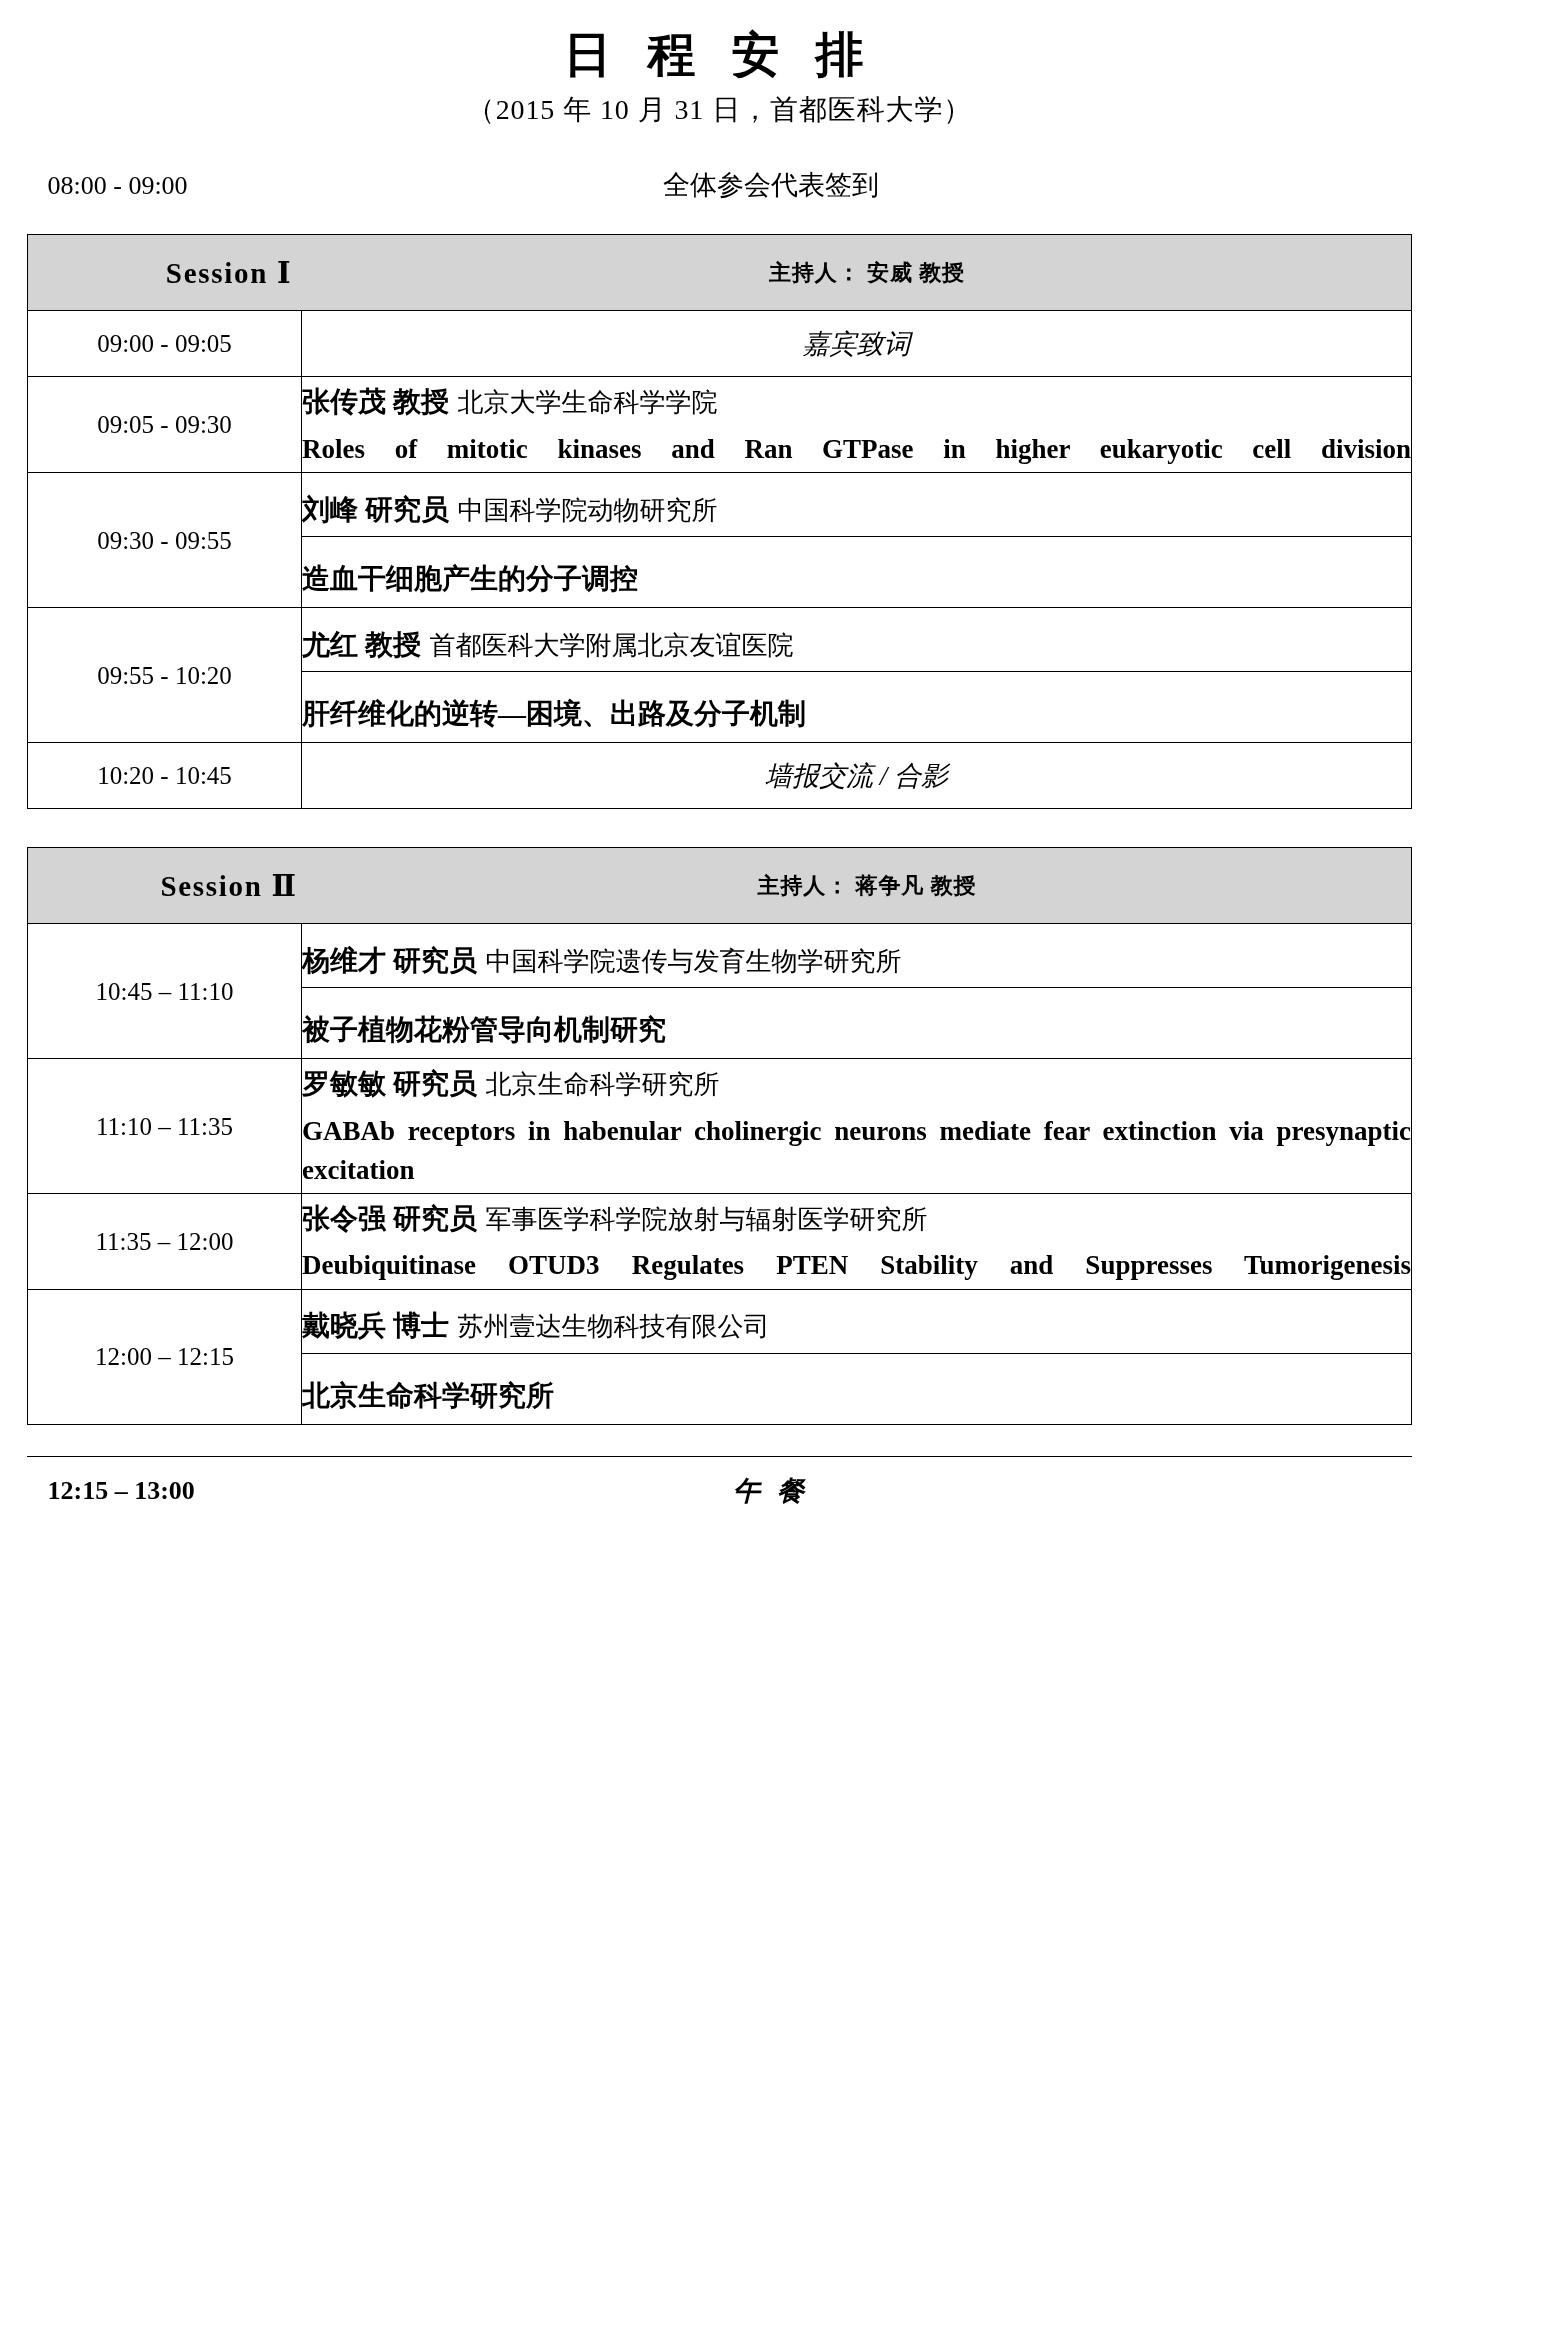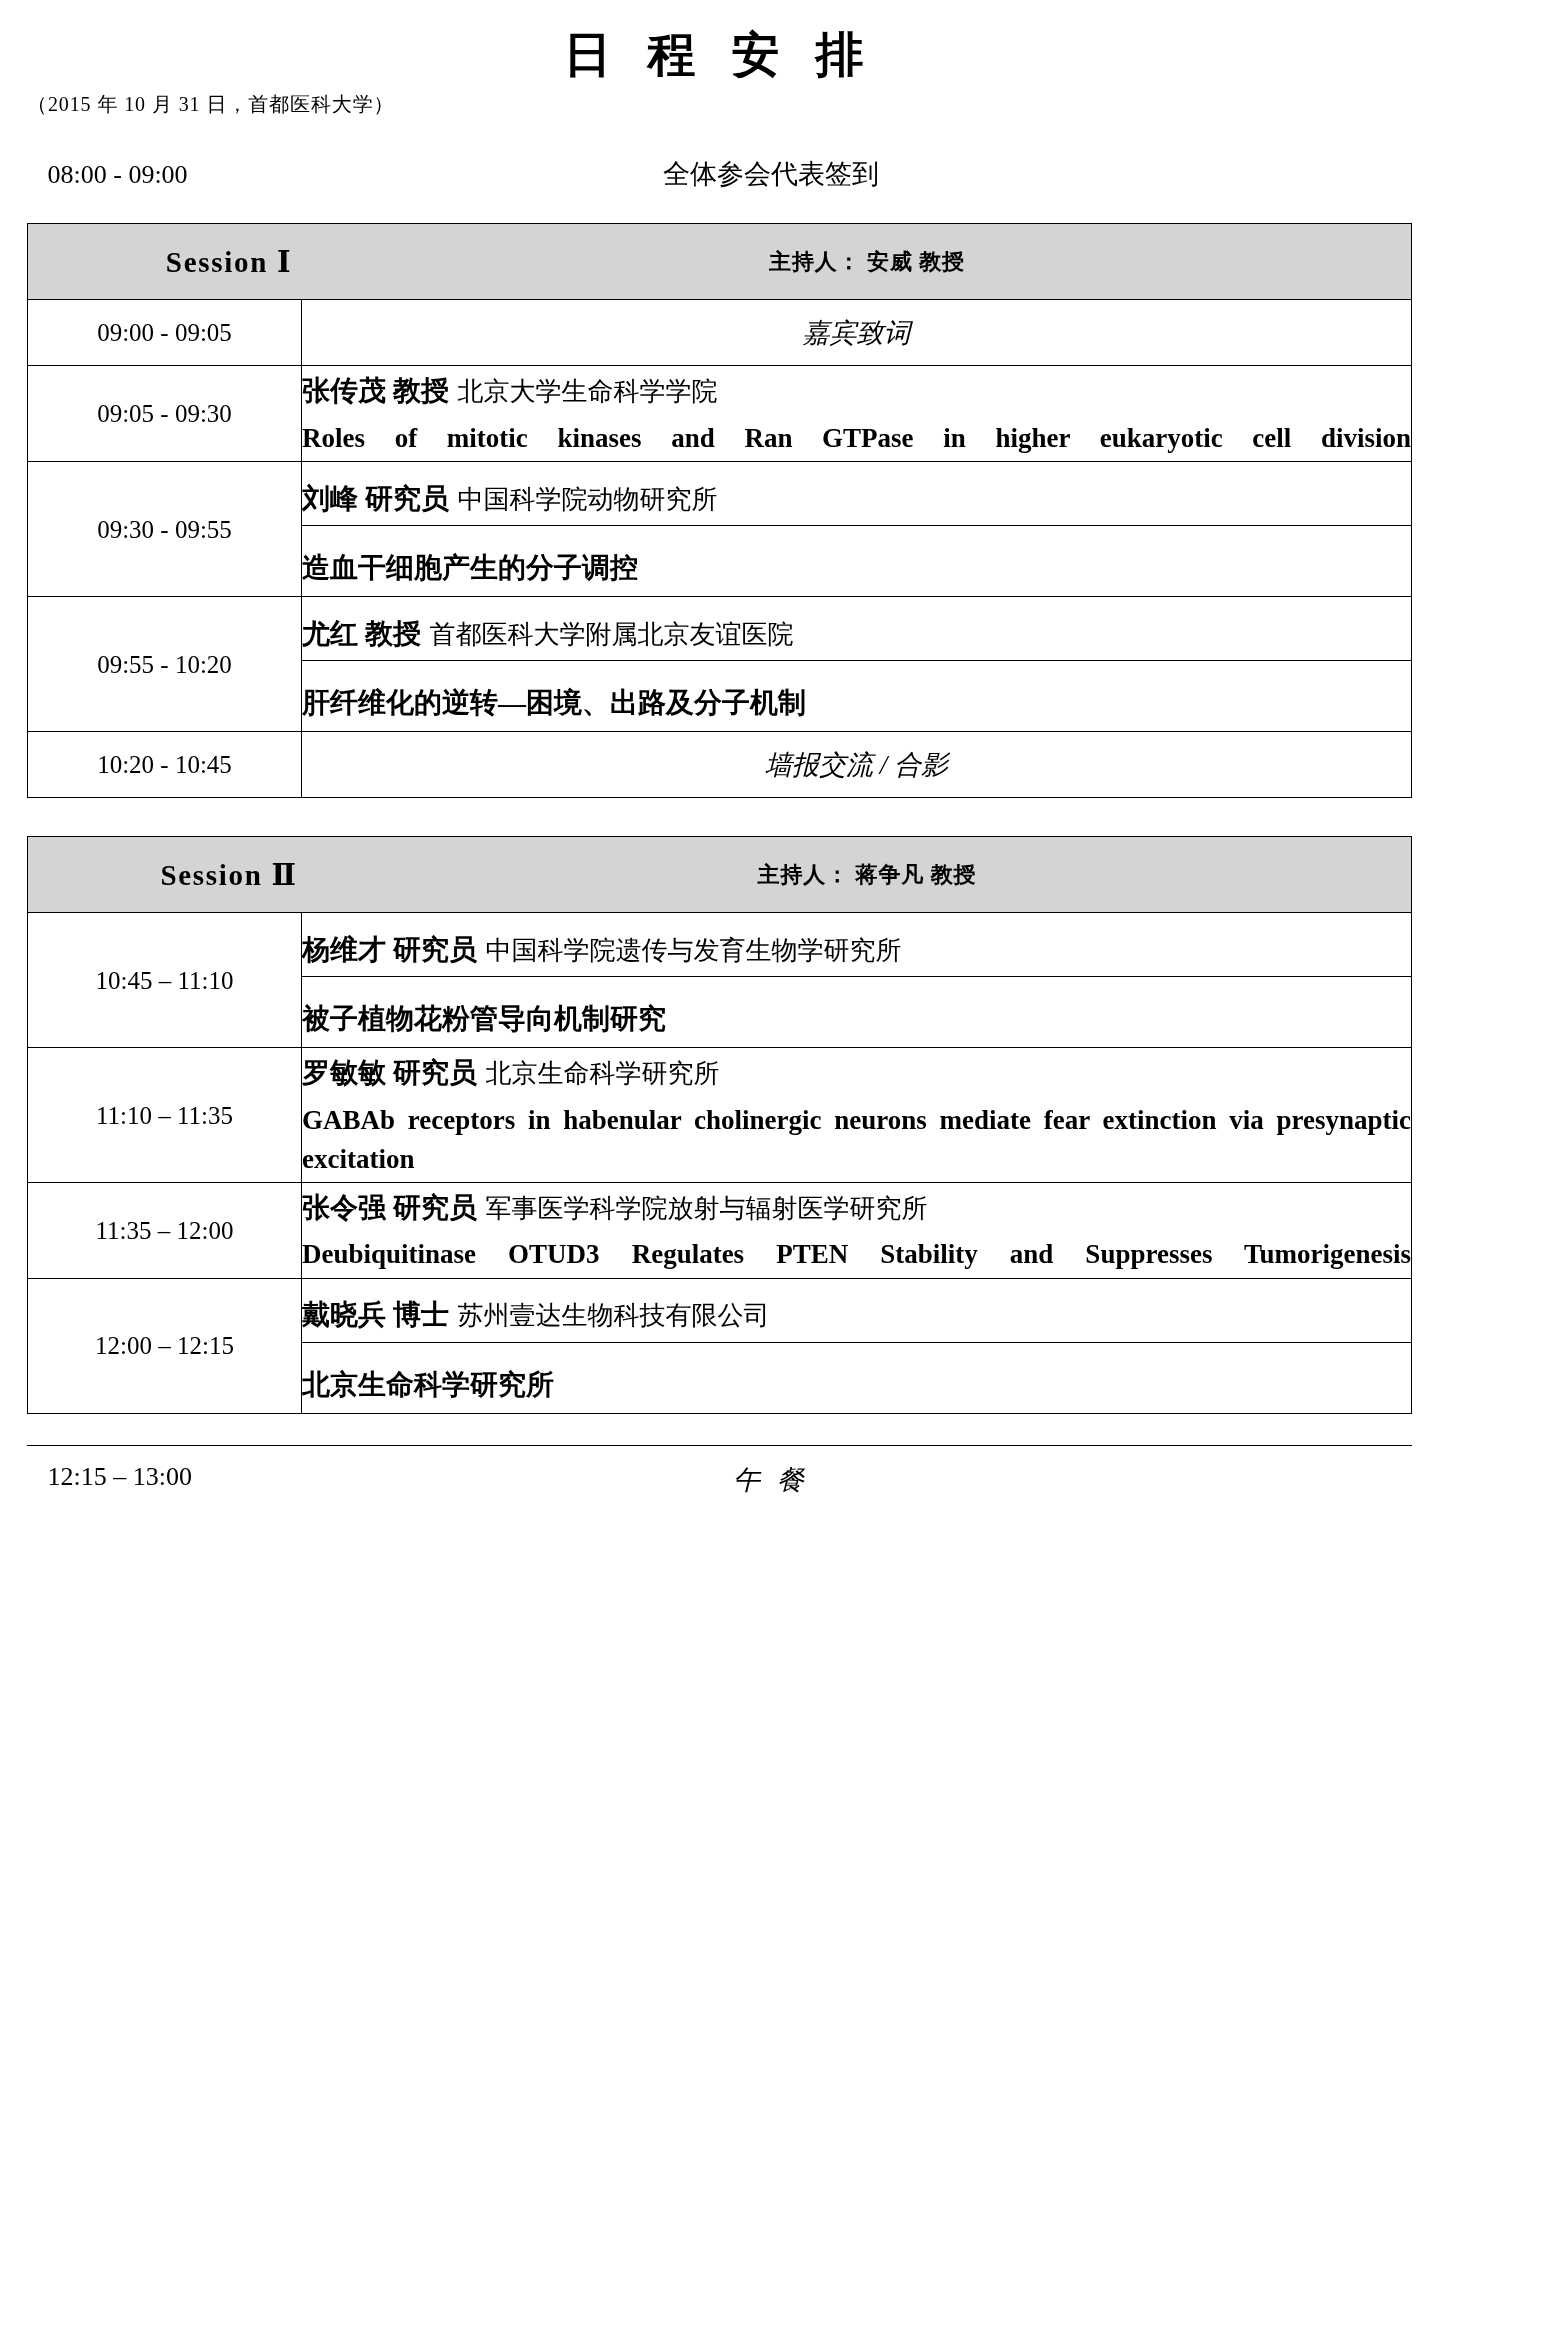--- a/index.html
+++ b/index.html
@@ -20,22 +20,22 @@
   }
   .doc-title {
     text-align: center;
     font-size: 48px;
     font-weight: bold;
     letter-spacing: 12px;
     margin: 8.6px 0 5.1px 0;
     line-height: 1.3;
   }
   .doc-subtitle {
-    text-align: left;
-    font-size: 20px;
+    text-align: center;
+    font-size: 28px;
     margin: 0 0 38px 0;
     letter-spacing: 0.9px;
   }
   
   .plain-row {
     display: flex;
     align-items: baseline;
     margin: 0 0 31px 0;
     font-size: 26px;
   }
@@ -132,25 +132,26 @@
     margin: 6.8px 0 3.4px 0;
     text-align: justify;
     text-align-last: justify;
     line-height: 1.45;
   }
   
   .row-split td.talk { padding-top: 12px; padding-bottom: 4px; }
 
   .bottom-row {
     display: flex;
-    align-items: flex-start;
+    align-items: center;
     margin-top: -6.8px;
     font-size: 26px;
     border-top: 1.7px solid #000;
     padding-top: 15.4px;
+    font-weight: bold;
   }
   .bottom-row .time {
     width: 257px;
     flex: 0 0 257px;
     padding-left: 20.5px;
     box-sizing: border-box;
   }
   .bottom-row .label {
     flex: 1 1 auto;
     text-align: center;

